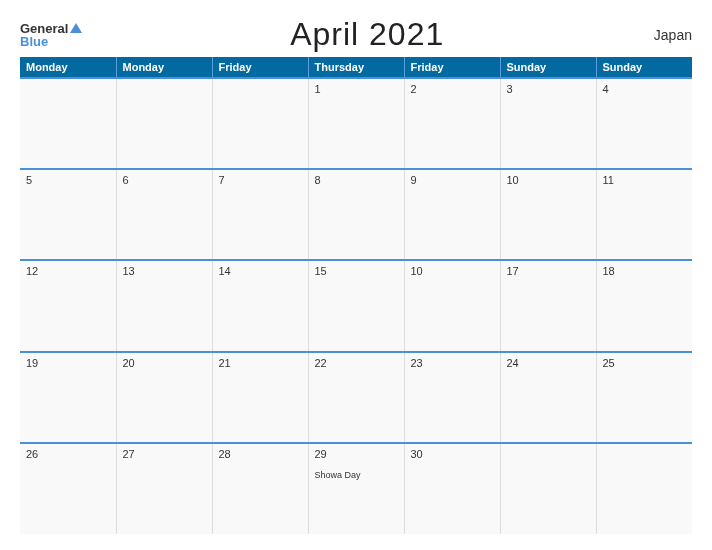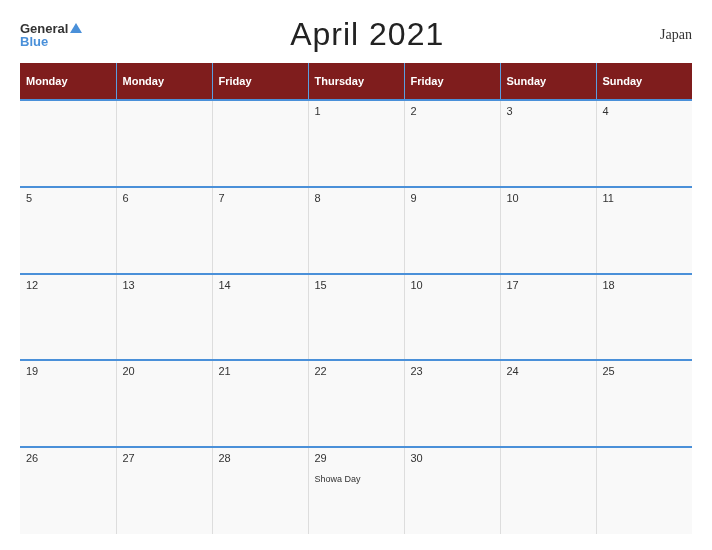--- a/index.html
+++ b/index.html
@@ -15,21 +15,21 @@
       height: 550px;
       padding: 16px 20px 16px 20px;
       display: flex;
       flex-direction: column;
     }
     
     .header {
       display: flex;
       align-items: center;
       justify-content: space-between;
-      margin-bottom: 10px;
+      margin-bottom: 4px;
     }
     .logo {
       display: flex;
       flex-direction: column;
       align-items: flex-start;
       line-height: 1;
     }
     .logo-general {
       font-size: 13px;
       font-weight: bold;
@@ -56,35 +56,34 @@
       font-size: 32px;
       font-weight: 400;
       color: #222;
       letter-spacing: 1px;
     }
     .country {
       font-size: 14px;
       color: #333;
       min-width: 40px;
       text-align: right;
-      font-family: Liberation Serif, serif;
     }
     .cal-table {
       width: 100%;
       border-collapse: collapse;
       table-layout: fixed;
       height: 100%;
     }
     .col-header {
-      background: #7f1d1d;
+      background: #0369a1;
       color: #fff;
       font-size: 11px;
       font-weight: bold;
       text-align: left;
-      padding: 12px 6px;
+      padding: 4px 6px;
       border-right: 1px solid #5a9ee0;
     }
     .col-header:last-child {
       border-right: none;
     }
     .day-cell {
       vertical-align: top;
       padding: 4px 6px 4px 6px;
       border-top: 2px solid #4a90d9;
       border-right: 1px solid #ddd;

